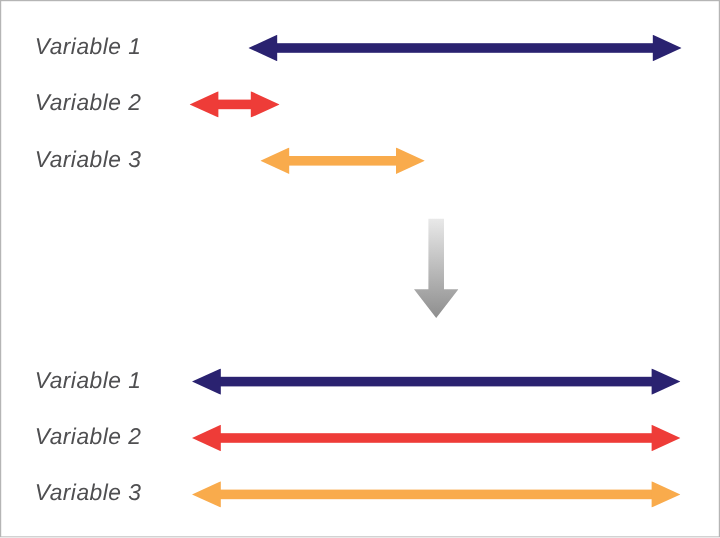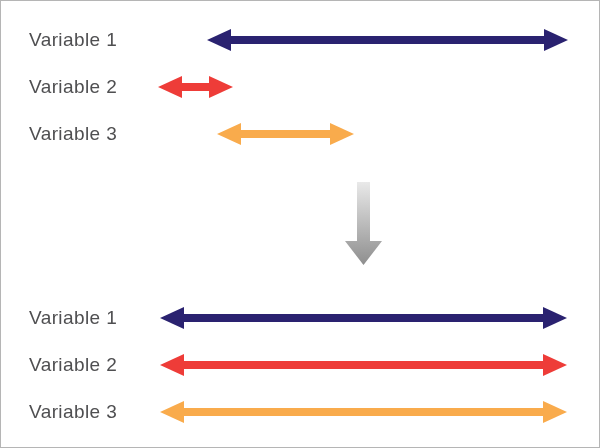--- a/index.html
+++ b/index.html
@@ -20,20 +20,21 @@
   .vrow { position: absolute; inset: 0; pointer-events: none; }
   .vlabel {
     position: absolute;
     left: 28px;
     height: 26px;
     line-height: 26px;
     font-size: 19px;
     letter-spacing: 0.4px;
     font-weight: 400;
     white-space: nowrap;
+    font-style: italic;
   }
   .arrow-slot { position: absolute; display: block; }
   .arrow-slot svg { display: block; }
   .down-arrow { position: absolute; }
 </style>
 </head>
 <body>
 
 <div class="canvas" style="border-color: rgb(181, 181, 181); background: rgb(255, 255, 255);">
 

